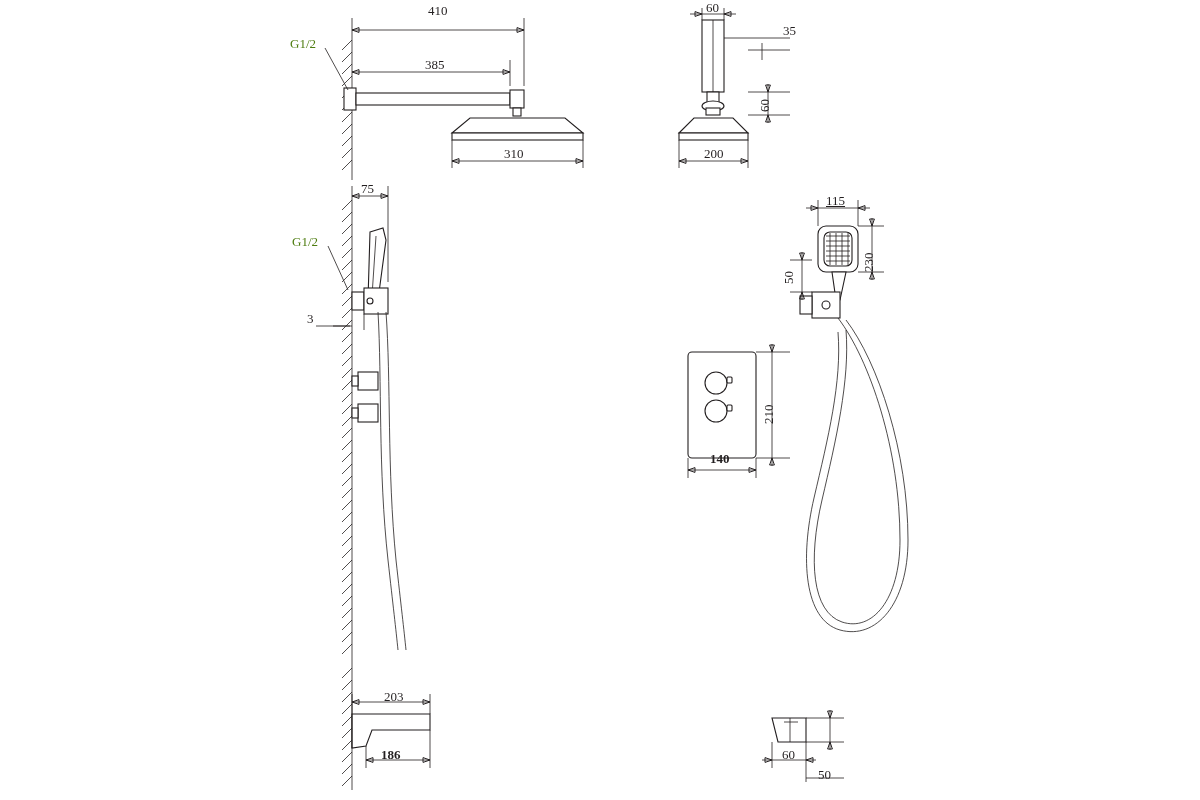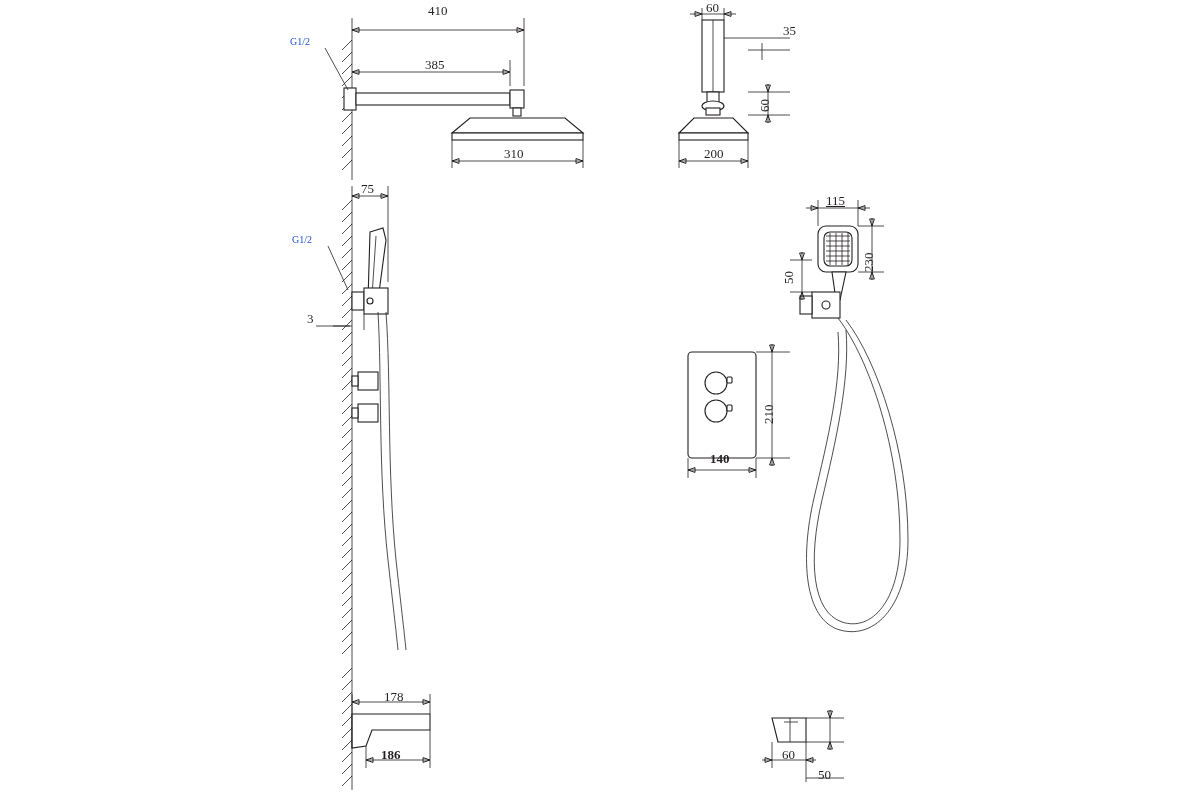--- a/index.html
+++ b/index.html
@@ -31,22 +31,22 @@
     white-space: nowrap;
     line-height: 1;
   }
   .dim-label.vert {
     transform-origin: left top;
     transform: rotate(-90deg);
   }
   .thread-label {
     position: absolute;
     font-family: "Liberation Serif", serif;
-    font-size: 10px;
-    color: #1d4ed8;
+    font-size: 13px;
+    color: #4d7c0f;
     white-space: nowrap;
   }
   
   .ln { stroke: #231f20; fill: none; }
   .thin { stroke-width: 0.8; }
   .part { stroke-width: 1.1; fill: #ffffff; }
   .hatch { stroke-width: 0.8; }
 </style>
 </head>
 <body>
@@ -350,19 +350,19 @@
   <div class="thread-label" style="left:292px; top:234px;">G1/2</div>
   <div class="dim-label" style="left:307px; top:312px;">3</div>
 
   <div class="dim-label" style="left:826px; top:194px;text-decoration:underline;">115</div>
   <div class="dim-label vert" style="left:782px; top:284px;">50</div>
   <div class="dim-label vert" style="left:862px; top:272px;">230</div>
 
   <div class="dim-label vert" style="left:762px; top:424px;">210</div>
   <div class="dim-label" style="left:710px; top:452px;font-weight:bold;">140</div>
 
-  <div class="dim-label" style="left:384px; top:690px;">178</div>
+  <div class="dim-label" style="left:384px; top:690px;">203</div>
   <div class="dim-label" style="left:381px; top:748px;font-weight:bold;">186</div>
 
   <div class="dim-label" style="left:782px; top:748px;">60</div>
   <div class="dim-label" style="left:818px; top:768px;">50</div>
 
 </div>
 
 </body></html>

